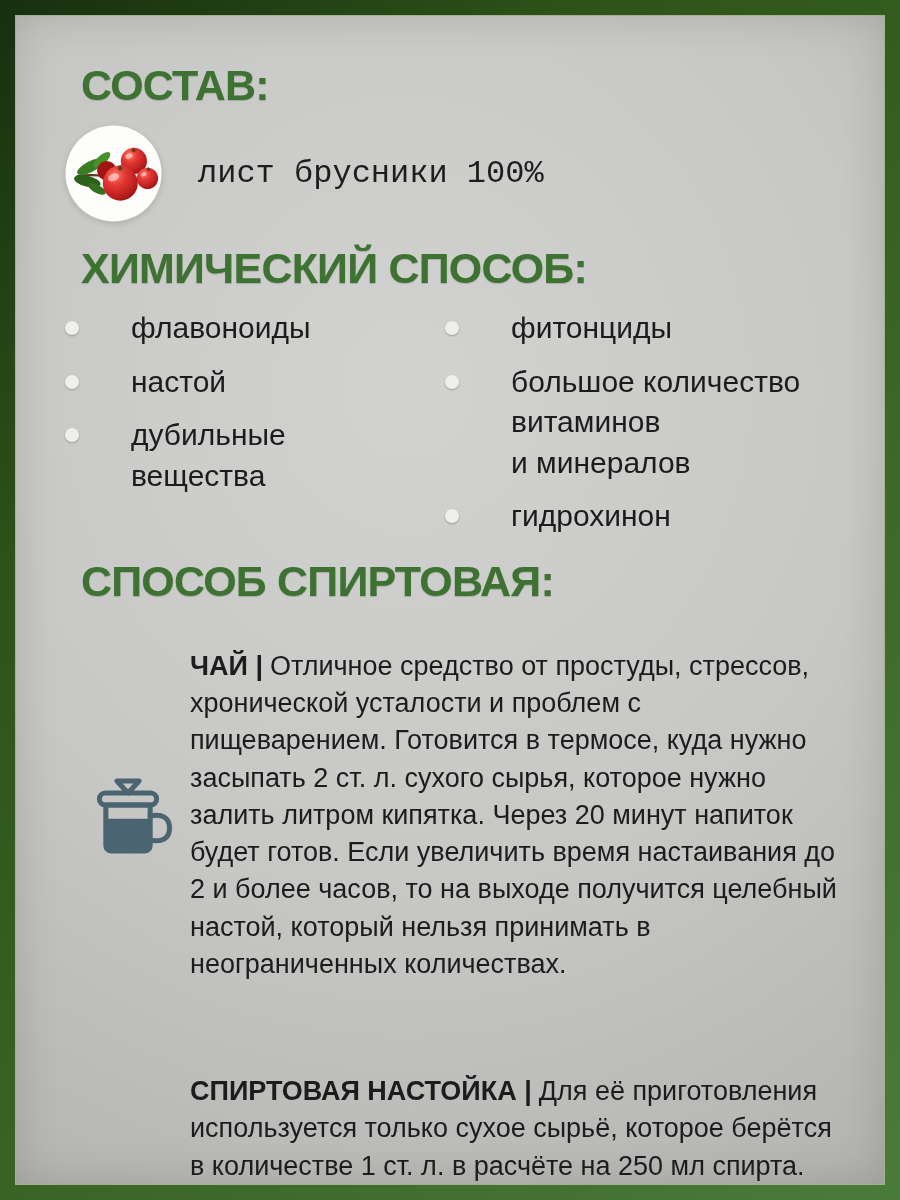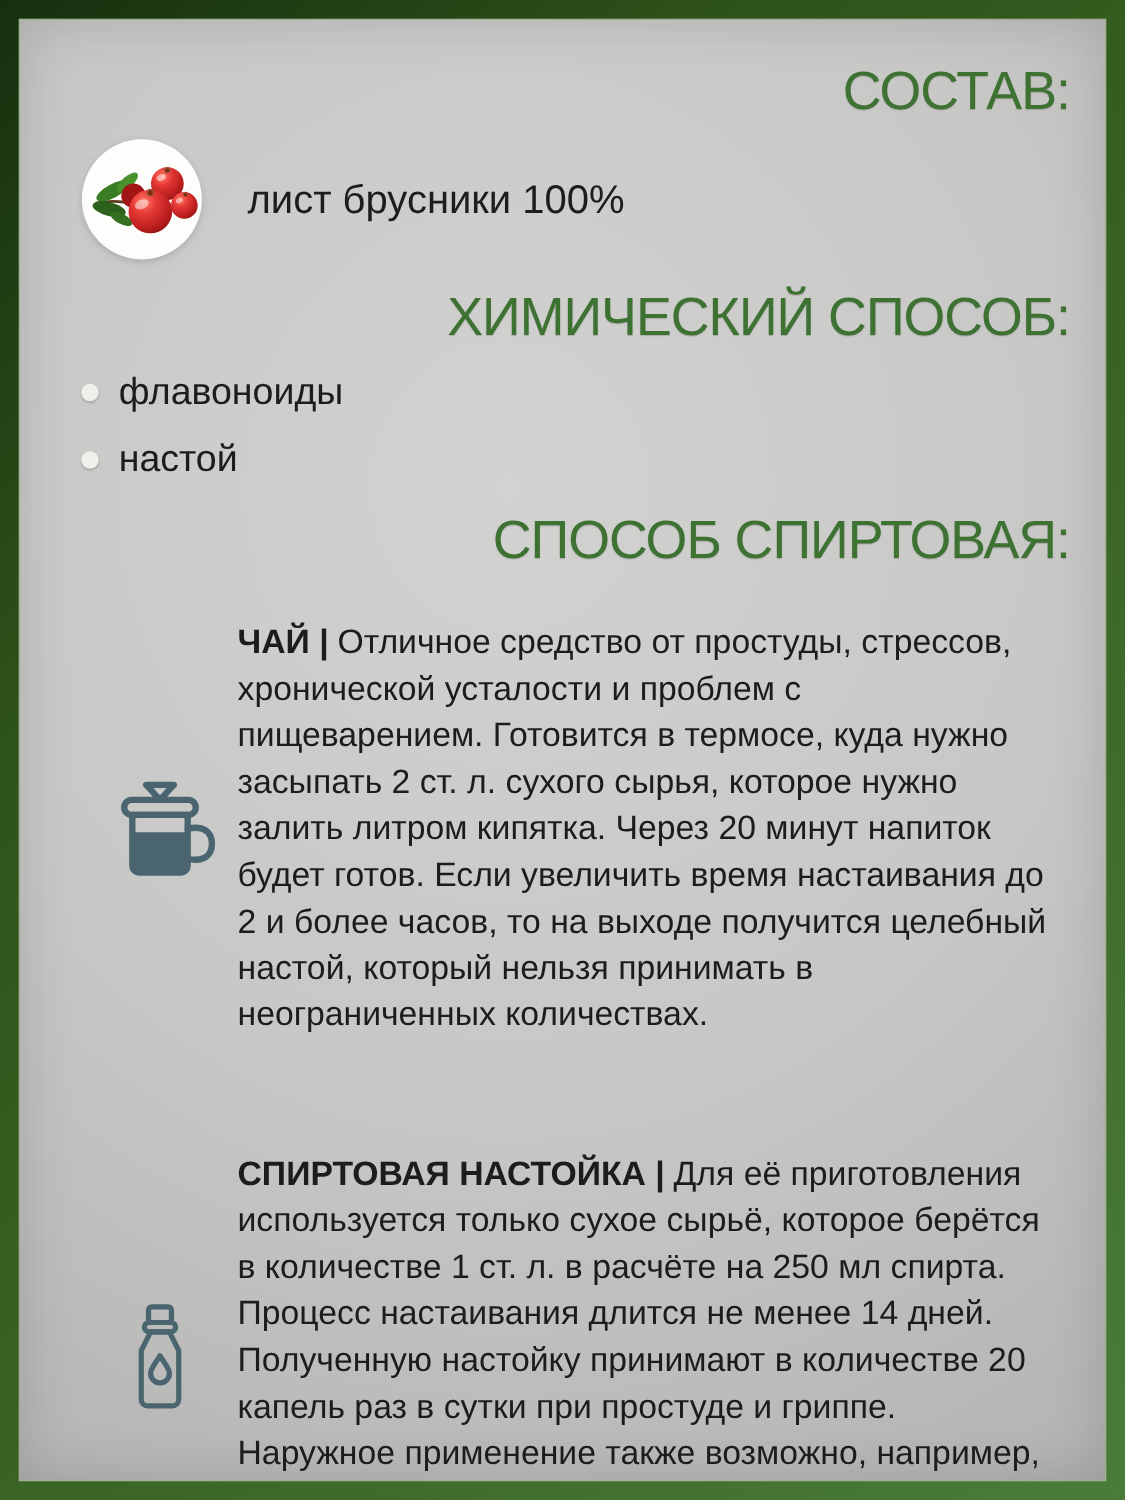--- a/index.html
+++ b/index.html
@@ -12,39 +12,38 @@
     padding: 15px;
     background: linear-gradient(135deg, #16300f 0%, #2e5319 28%, #3a6424 58%, #4a7c39 100%);
   }
   .paper {
     width: 100%; height: 100%; box-sizing: border-box;
     background: radial-gradient(120% 95% at 45% 32%, #d2d2d0 0%, #c7c7c5 45%, #b5b5b3 80%, #a7a7a5 100%);
     box-shadow: inset 0 0 0 1px #a3b193, inset 0 0 46px rgba(0,0,0,.14);
     padding: 30px 25px 0 50px; overflow: hidden;
   }
   .h-green {
-    margin: 4px; color: #3d7233; font-size: 43px; font-weight: 400;
+    margin: 16px; color: #3d7233; font-size: 43px; font-weight: 700;
     letter-spacing: -0.8px; line-height: 1.12;
     text-shadow: 0 1px 1px rgba(0,0,0,.18);
-    text-align: right;
   }
   
-  .ingredient-row { display: flex; align-items: center; gap: 36px; margin: 14px 0 22px 0; }
+  .ingredient-row { display: flex; align-items: center; gap: 36px; margin: 14px 0 22px 0; font-family: Liberation Mono, monospace; }
   .badge { width: 97px; height: 97px; flex: 0 0 97px; filter: drop-shadow(0 2px 3px rgba(0,0,0,.15)); }
   .ingredient-text { font-size: 32px; color: #1d1d1d; }
   
   .chem-list { display: grid; grid-template-columns: 380px 1fr; margin: 16px 0 20px 0; }
   .chem-col { display: flex; flex-direction: column; gap: 13px; }
   .chem-item { display: flex; gap: 16px; }
   .dot {
     flex: 0 0 14px; width: 14px; height: 14px; border-radius: 50%;
     background: #efefec; margin-top: 13px;
     box-shadow: 0 1px 2px rgba(0,0,0,.25);
   }
-  .chem-text { font-size: 30px; line-height: 1.35; color: #1c1c1c; white-space: pre-line; }
+  .chem-text { font-size: 30px; line-height: 1.35; color: #1c1c1c; white-space: pre-line; margin-left: 36px; }
   
   .methods { margin-top: 12px; }
   .method { display: grid; grid-template-columns: 125px 1fr; align-items: center; }
   .method + .method { margin-top: 36px; }
   .m-icon-wrap { display: flex; justify-content: center; align-items: center; }
   .m-text { font-size: 27px; line-height: 1.38; color: #1c1c1c; padding-right: 18px; }
   .m-label { font-weight: 700; margin-right: 7px; }
   .icon-svg { stroke: #4b6570; fill: none; stroke-linejoin: round; stroke-linecap: round; }
 </style>
 </head>
@@ -94,20 +93,41 @@
     <div class="chem-list">
       <div class="chem-col">
         <div class="chem-item">
           <span class="dot"></span>
           <span class="chem-text">флавоноиды</span>
         </div>
         <div class="chem-item">
           <span class="dot"></span>
           <span class="chem-text">настой</span>
         </div>
+        <div class="chem-item">
+          <span class="dot"></span>
+          <span class="chem-text">дубильные
+вещества</span>
+        </div>
+      </div>
+      <div class="chem-col">
+        <div class="chem-item">
+          <span class="dot"></span>
+          <span class="chem-text">фитонциды</span>
+        </div>
+        <div class="chem-item">
+          <span class="dot"></span>
+          <span class="chem-text">большое количество
+витаминов
+и минералов</span>
+        </div>
+        <div class="chem-item">
+          <span class="dot"></span>
+          <span class="chem-text">гидрохинон</span>
+        </div>
       </div>
     </div>
 
     <h1 class="h-green">СПОСОБ СПИРТОВАЯ:</h1>
 
     <div class="methods">
 
       <div class="method">
         <div class="m-icon-wrap">
           <svg class="icon-svg" width="96" height="86" viewBox="0 0 104 92" stroke-width="5.5">

